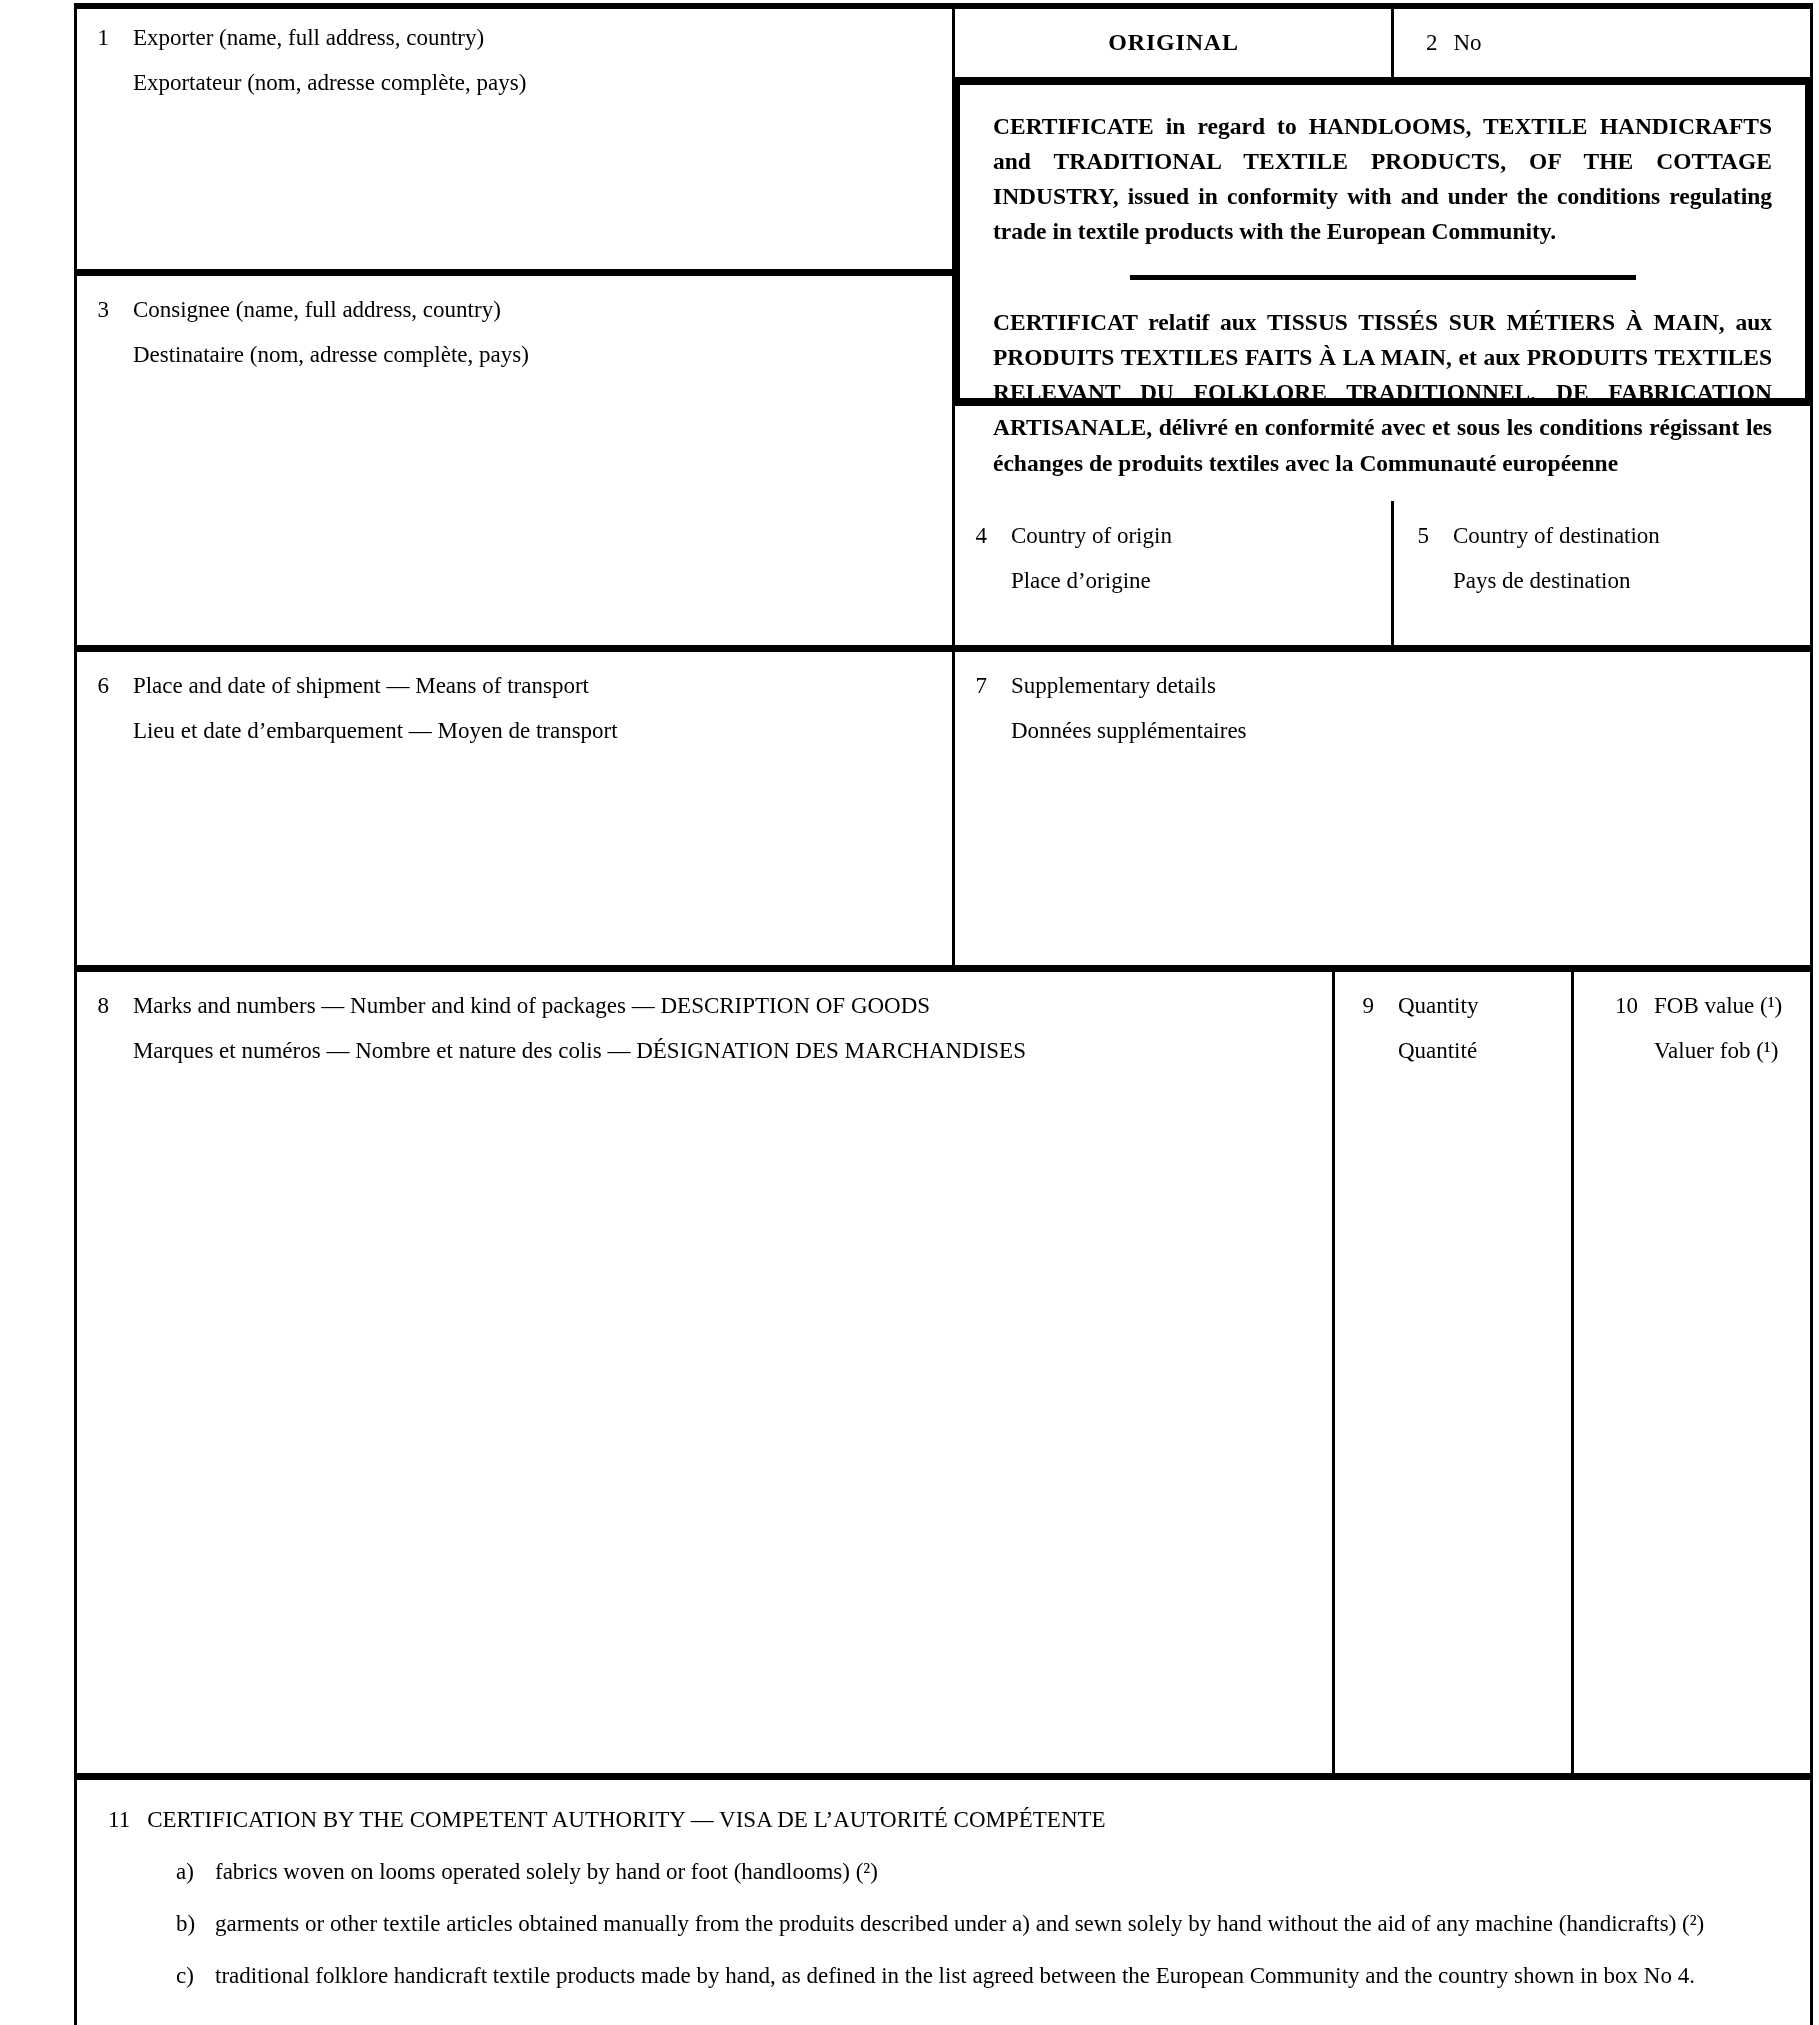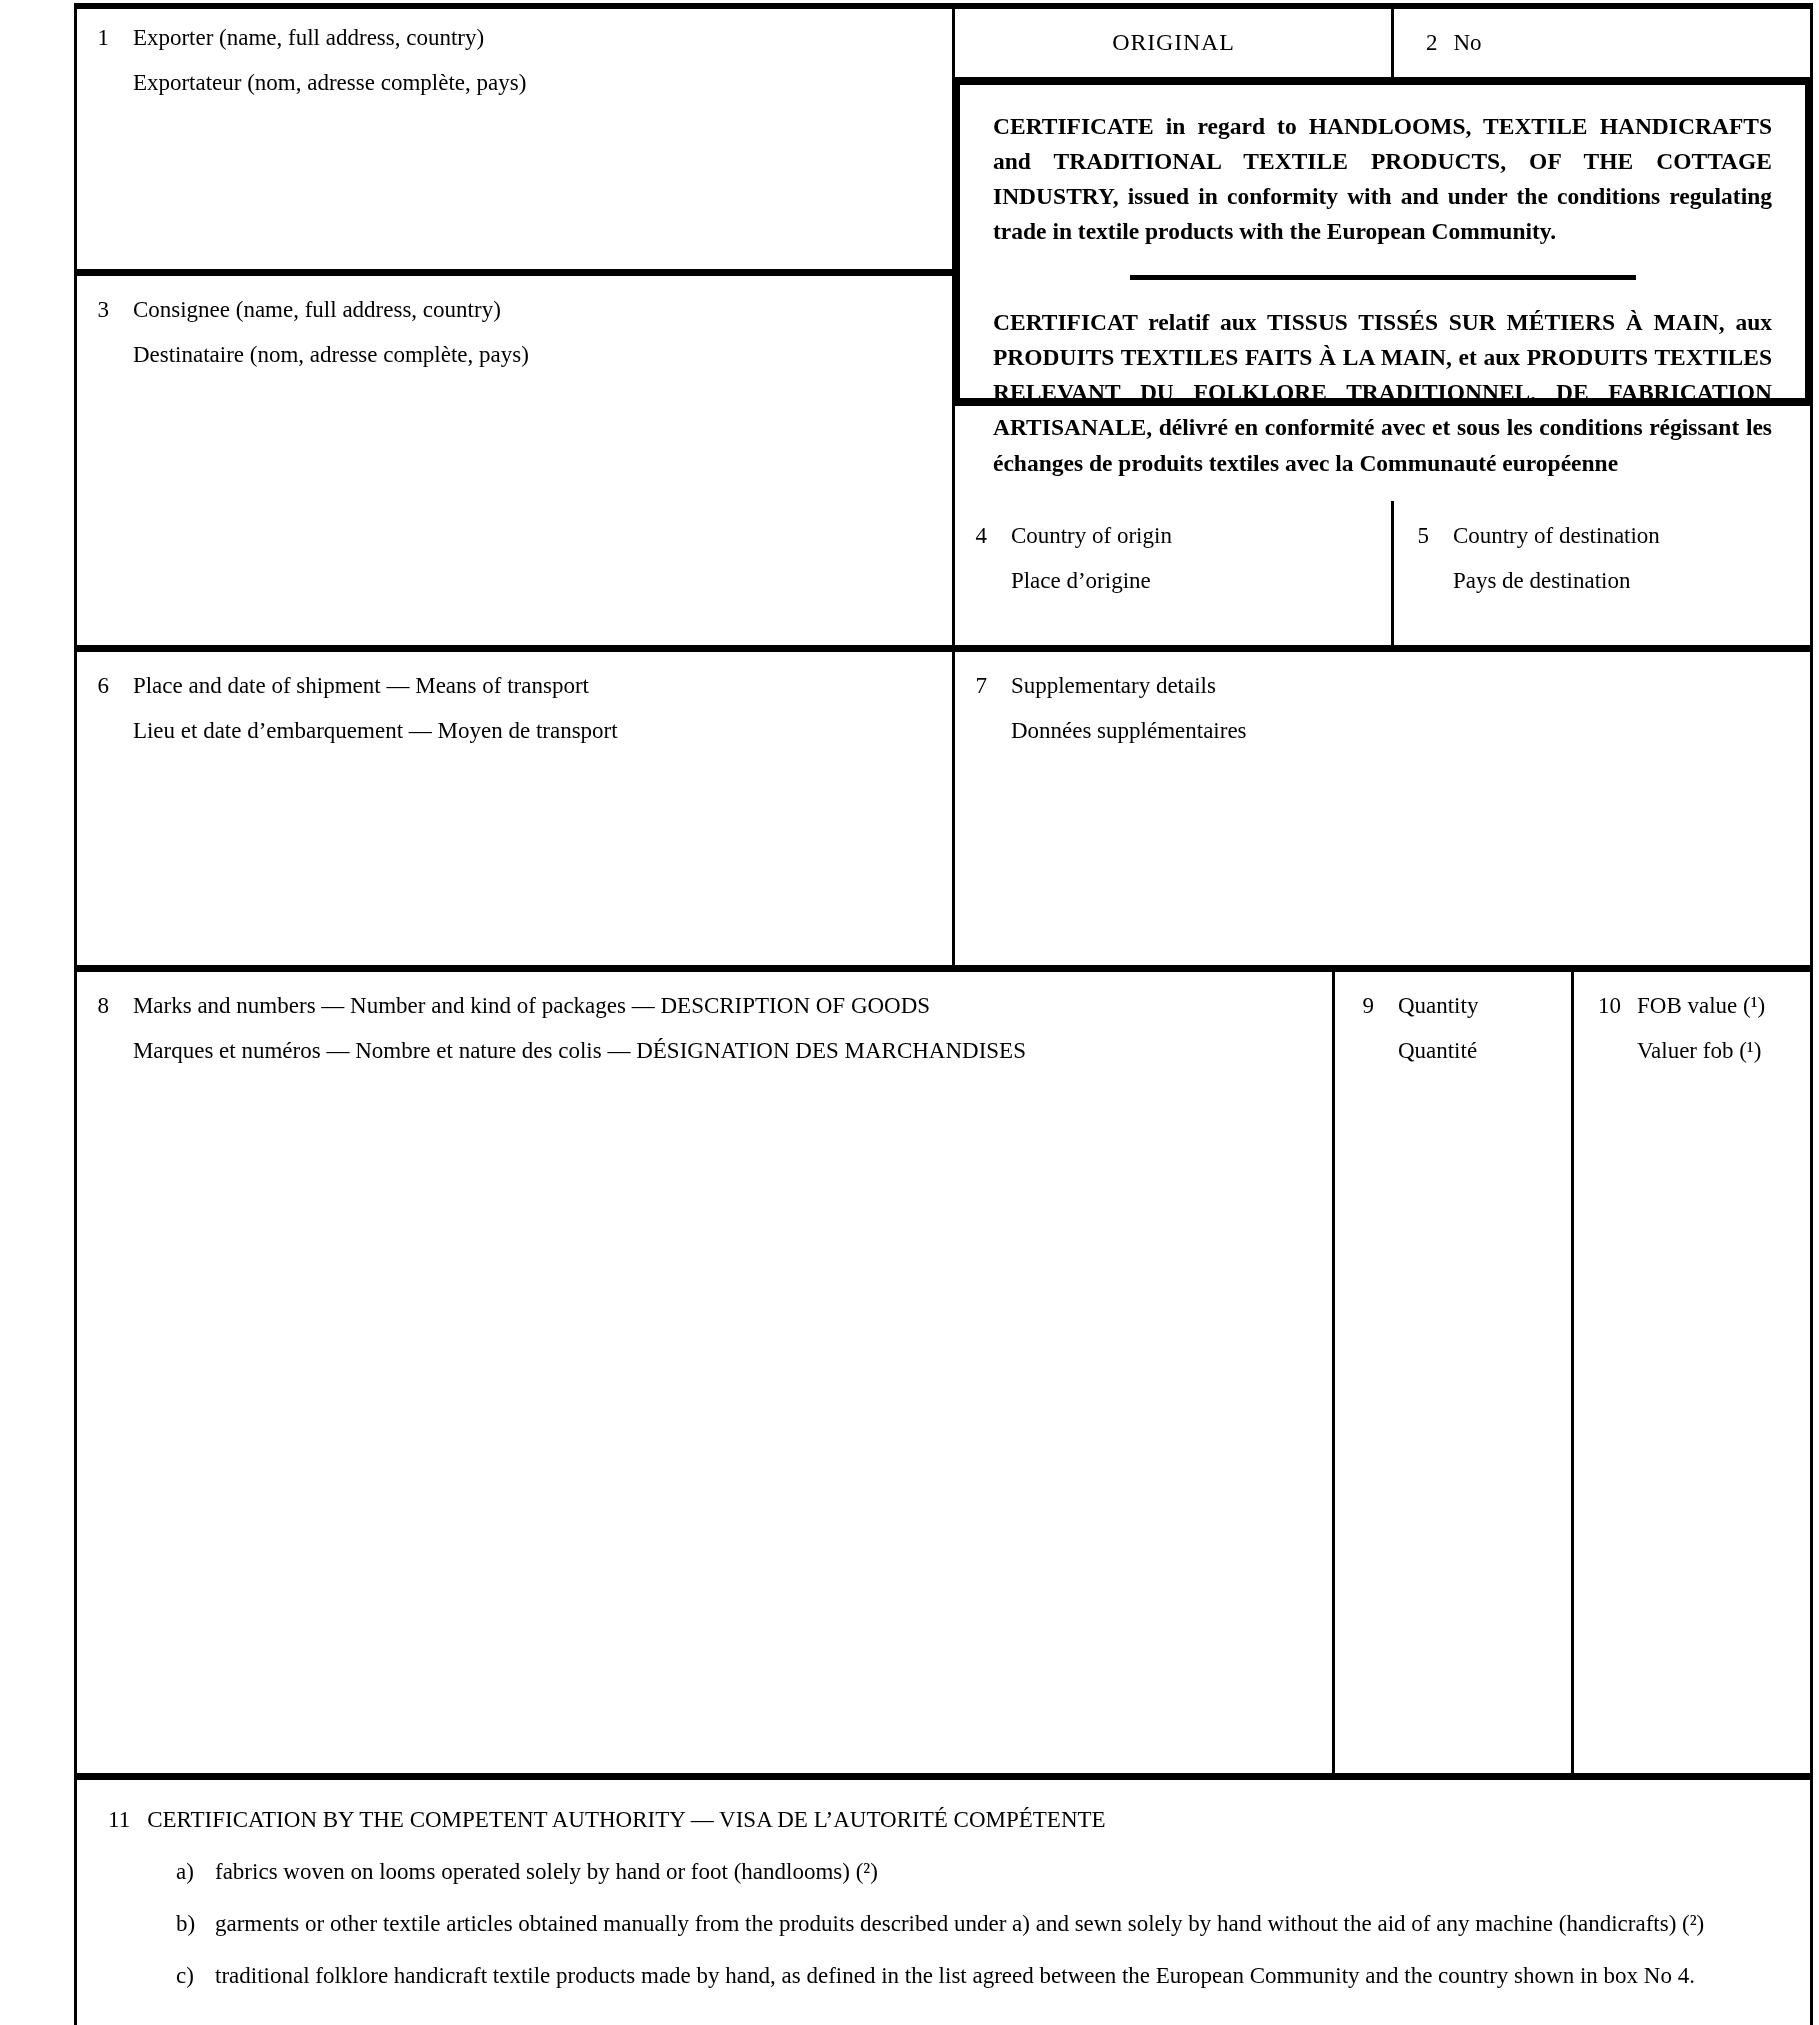--- a/index.html
+++ b/index.html
@@ -13,21 +13,21 @@
   
   .boxlabel { display:flex; padding:21px 28px 0 23.5px; font-size:23px; line-height:1.18; }
   .boxlabel .num { flex:none; margin-right:16px; min-width:19.4px; }
   .boxlabel .fr { margin-top:18px; }
   
   .certbox { border:8px solid #000; padding:23.5px 33px 0 33px; }
   .cert-par { font-weight:bold; font-size:23.5px; line-height:1.5; text-align:justify; }
   .cert-rule { width:506px; height:4.9px; background:#000; margin:25px auto; }
   
   .cell-original { display:flex; align-items:center; justify-content:center;
-    font-weight:normal; font-size:24px; letter-spacing:0.8px; }
+    font-weight:bold; font-size:24px; letter-spacing:0.8px; }
   .cell-no { display:flex; align-items:center; padding-left:32px; font-size:23px; }
   .cell-no .num { margin-right:16px; }
   
   .b11 { padding:24px 38px 0 34px; font-size:23px; line-height:1.45; }
   .b11-title { display:flex;text-align:center; }
   .b11-title .num { flex:none; margin-right:17px; }
   .b11-body { margin-left:68px; }
   .b11-body .intro { margin:19.4px 0 0 0; text-align:justify; }
   .b11-body .item { display:flex; margin-top:18.6px; }
   .b11-body .item .key { flex:none; width:39px; }
@@ -142,21 +142,21 @@
       <div class="boxlabel" style="padding-left:27.5px;">
         <span class="num">9</span>
         <span class="lbl">
           <div>Quantity</div>
           <div class="fr">Quantité</div>
         </span>
       </div>
     </div>
 
     <div class="abs" style="left:1500px; top:968px; width:238px; height:802px;">
-      <div class="boxlabel" style="padding-left:24px; padding-right:16px;">
+      <div class="boxlabel" style="padding-left:41px; padding-right:16px;">
         <span class="num">10</span>
         <span class="lbl">
           <div>FOB value (¹)</div>
           <div class="fr">Valuer fob (¹)</div>
         </span>
       </div>
     </div>
 
     <div class="abs b11" style="left:0; top:1776px; width:1738px; height:571px;">
       <div class="b11-title">

